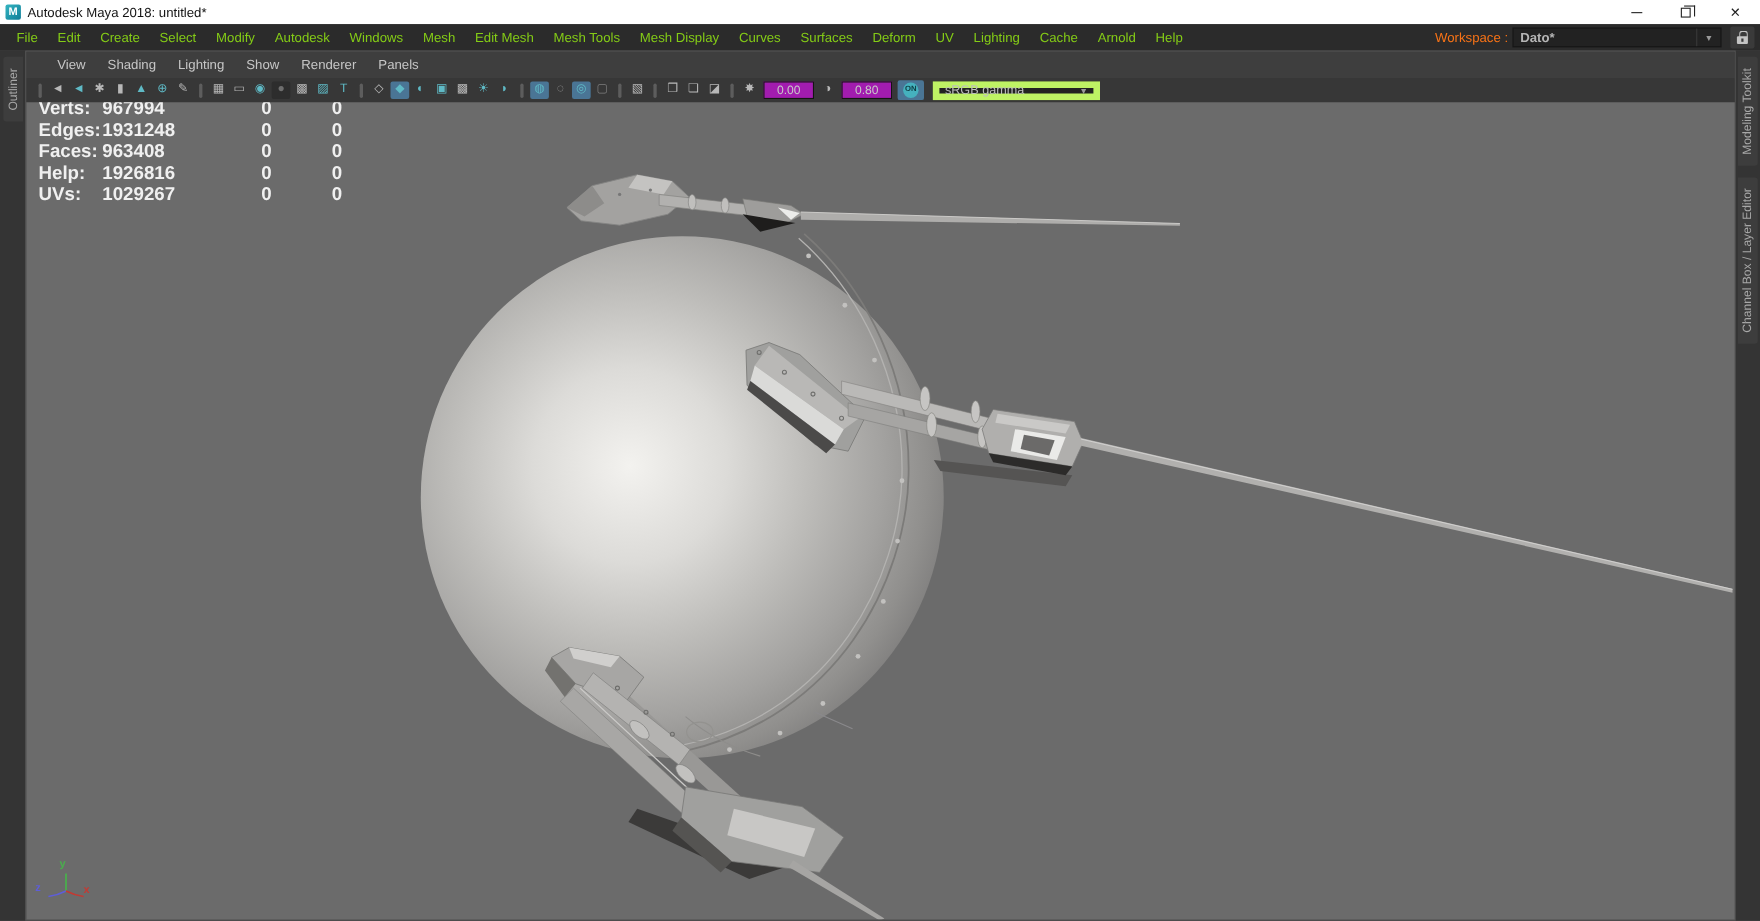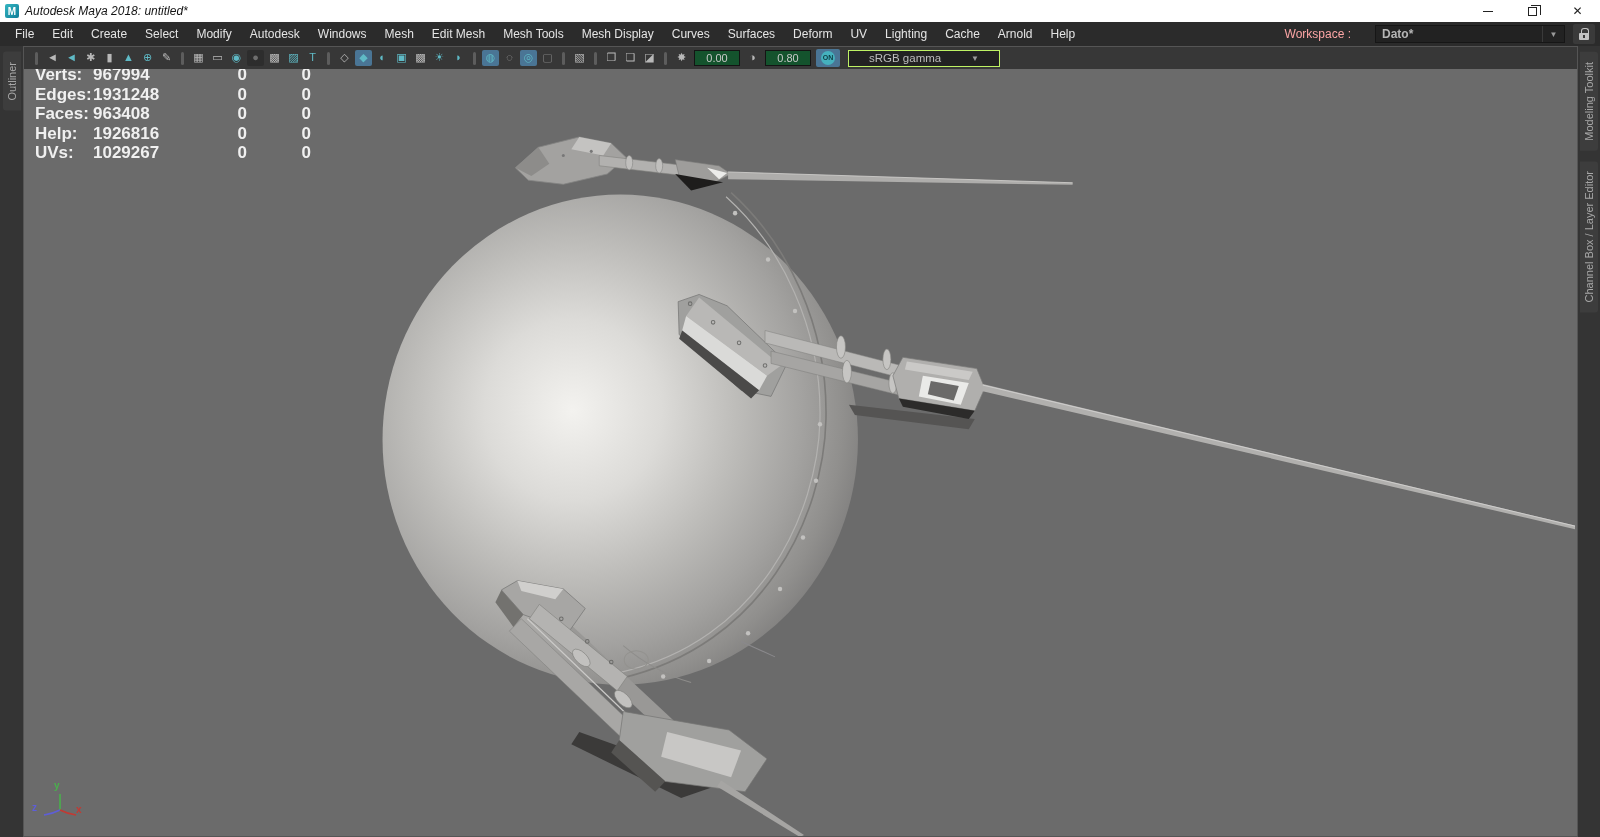--- a/index.html
+++ b/index.html
@@ -4,34 +4,34 @@
 <style>
   * { margin:0; padding:0; box-sizing:border-box; }
   html,body { width:1600px; height:837px; overflow:hidden;
     font-family:"Liberation Sans","DejaVu Sans",sans-serif; background:#444; }
 
   
   .titlebar { height:22px; background:#ffffff; display:flex; align-items:center; color:#141414; }
   .maya-logo { width:14px; height:14px; margin:0 6px 0 5px; border-radius:2px;
     background:linear-gradient(135deg,#35b5c1,#0e7d98); color:#fff; font-size:10px; font-weight:bold;
     display:flex; align-items:center; justify-content:center; }
-  .title-text { font-size:12px;font-style:italic; }
+  .title-text { font-size:12px; }
   .win-btns { margin-left:auto; display:flex; height:100%; }
   .win-btn { width:45px; height:100%; display:flex; align-items:center; justify-content:center; color:#222; }
   .min-glyph { width:10px; height:1px; background:#222; }
   .restore-glyph { width:9px; height:9px; border:1px solid #222; position:relative; background:#fff; }
   .restore-glyph::before { content:""; position:absolute; top:-3px; left:2px; width:9px; height:9px;
     border:1px solid #222; border-bottom:none; border-left:none; }
   .close-glyph { font-size:12px; line-height:1; }
 
   
   .menubar { height:24px; background:#2b2b2b; display:flex; align-items:center; padding-left:6px; }
-  .menu-item { font-size:12px; color:#e5e5e5; padding:12px 9px; height:100%; line-height:24px; cursor:default; }
+  .menu-item { font-size:12px; color:#84cc16; padding:12px 9px; height:100%; line-height:24px; cursor:default; }
   .menubar-right { margin-left:auto; display:flex; align-items:center; }
-  .ws-label { font-size:12px; color:#fca5a5; margin-right:24px; }
+  .ws-label { font-size:12px; color:#f97316; margin-right:4px; }
   .ws-select { width:190px; height:18px; background:#222222; border:1px solid #161616;
     display:flex; align-items:center; font-size:12px; color:#b5b5b5; }
   .ws-value { padding-left:6px; flex:1;font-weight:bold; }
   .ws-arrow { width:22px; height:100%; border-left:1px solid #3a3a3a; display:flex; align-items:center;
     justify-content:center; font-size:8px; color:#9a9a9a; }
   .lock-btn { width:22px; height:20px; background:#3a3a3a; margin:0 5px 0 8px; border-radius:2px;
     display:flex; align-items:center; justify-content:center; }
   .lock-shape { width:10px; height:7px; background:#c4c4c4; border-radius:1px; position:relative; margin-top:5px; }
   .lock-shape::before { content:""; position:absolute; top:-5px; left:2px; width:6px; height:5px;
     border:1.5px solid #c4c4c4; border-bottom:none; border-radius:3px 3px 0 0; }
@@ -54,28 +54,28 @@
 
   
   .viewport-toolbar { height:22px; background:#373737; display:flex; align-items:center; padding-left:6px; }
   .ticon { width:17px; height:16px; line-height:15px; text-align:center; font-size:11px; color:#b8b8b8;
     border-radius:2px; margin:0 1px; cursor:default; }
   .ticon.teal { color:#5fbac6; }
   .ticon.dim { color:#7e7e7e; }
   .ticon.active { background:#4a7595; }
   .ticon.sunken { background:#2d2d2d; color:#6e6e6e; }
   .tsep { width:3px; height:13px; background:#5d5d5d; border-radius:2px; margin:0 5px; }
-  .tfield { background:#14532d; border:1px solid #141414; color:#c9c9c9; font-size:11px; width:46px; height:16px;
+  .tfield { background:#a21caf; border:1px solid #141414; color:#c9c9c9; font-size:11px; width:46px; height:16px;
     line-height:14px; text-align:center; margin:0 3px; }
   .ttoggle { width:24px; height:18px; background:#4a7595; border-radius:2px; margin:0 2px;
     display:flex; align-items:center; justify-content:center; }
   .ton { width:14px; height:14px; border-radius:50%; background:#45b1be; color:#0d3c42;
     font-size:7px; font-weight:bold; line-height:14px; text-align:center; }
-  .tdrop { background:#222; border:1px solid #bef264; color:#bdbdbd; width:152px; height:17px;
-    display:flex; align-items:center; padding:0 20px; font-size:11.5px; margin-left:6px; }
+  .tdrop { background:#222; border:6px solid #bef264; color:#bdbdbd; width:152px; height:17px;
+    display:flex; align-items:center; padding:0 5px; font-size:11.5px; margin-left:6px; }
   .darr { margin-left:auto; font-size:8px; color:#9a9a9a; }
 
   
   .canvas3d { position:relative; flex:1; background:#6b6b6b; overflow:hidden; }
   .canvas3d svg.scene { position:absolute; inset:0; width:100%; height:100%; }
 
   
   .hud { position:absolute; top:-4px; left:11px; font-size:17px; font-weight:bold; color:#f0f0f0; }
   .hud-row { display:flex; line-height:19.6px; }
   .hud-label { width:58px; text-align:left; }
@@ -142,20 +142,28 @@
       </span>
   </div>
 </div>
 
 <div class="content">
   <div class="side-strip left">
       <span class="v-tab">Outliner</span>
     </div>
 
   <div class="viewport-col">
+    <div class="panel-menubar">
+        <span class="panel-menu-item">View</span>
+        <span class="panel-menu-item">Shading</span>
+        <span class="panel-menu-item">Lighting</span>
+        <span class="panel-menu-item">Show</span>
+        <span class="panel-menu-item">Renderer</span>
+        <span class="panel-menu-item">Panels</span>
+      </div>
     <div class="viewport-toolbar">
         <span class="tsep"></span>
         <span class="ticon gray">◄</span>
         <span class="ticon teal">◄</span>
         <span class="ticon gray">✱</span>
         <span class="ticon gray">▮</span>
         <span class="ticon teal">▲</span>
         <span class="ticon teal">⊕</span>
         <span class="ticon gray">✎</span>
         <span class="tsep"></span>

